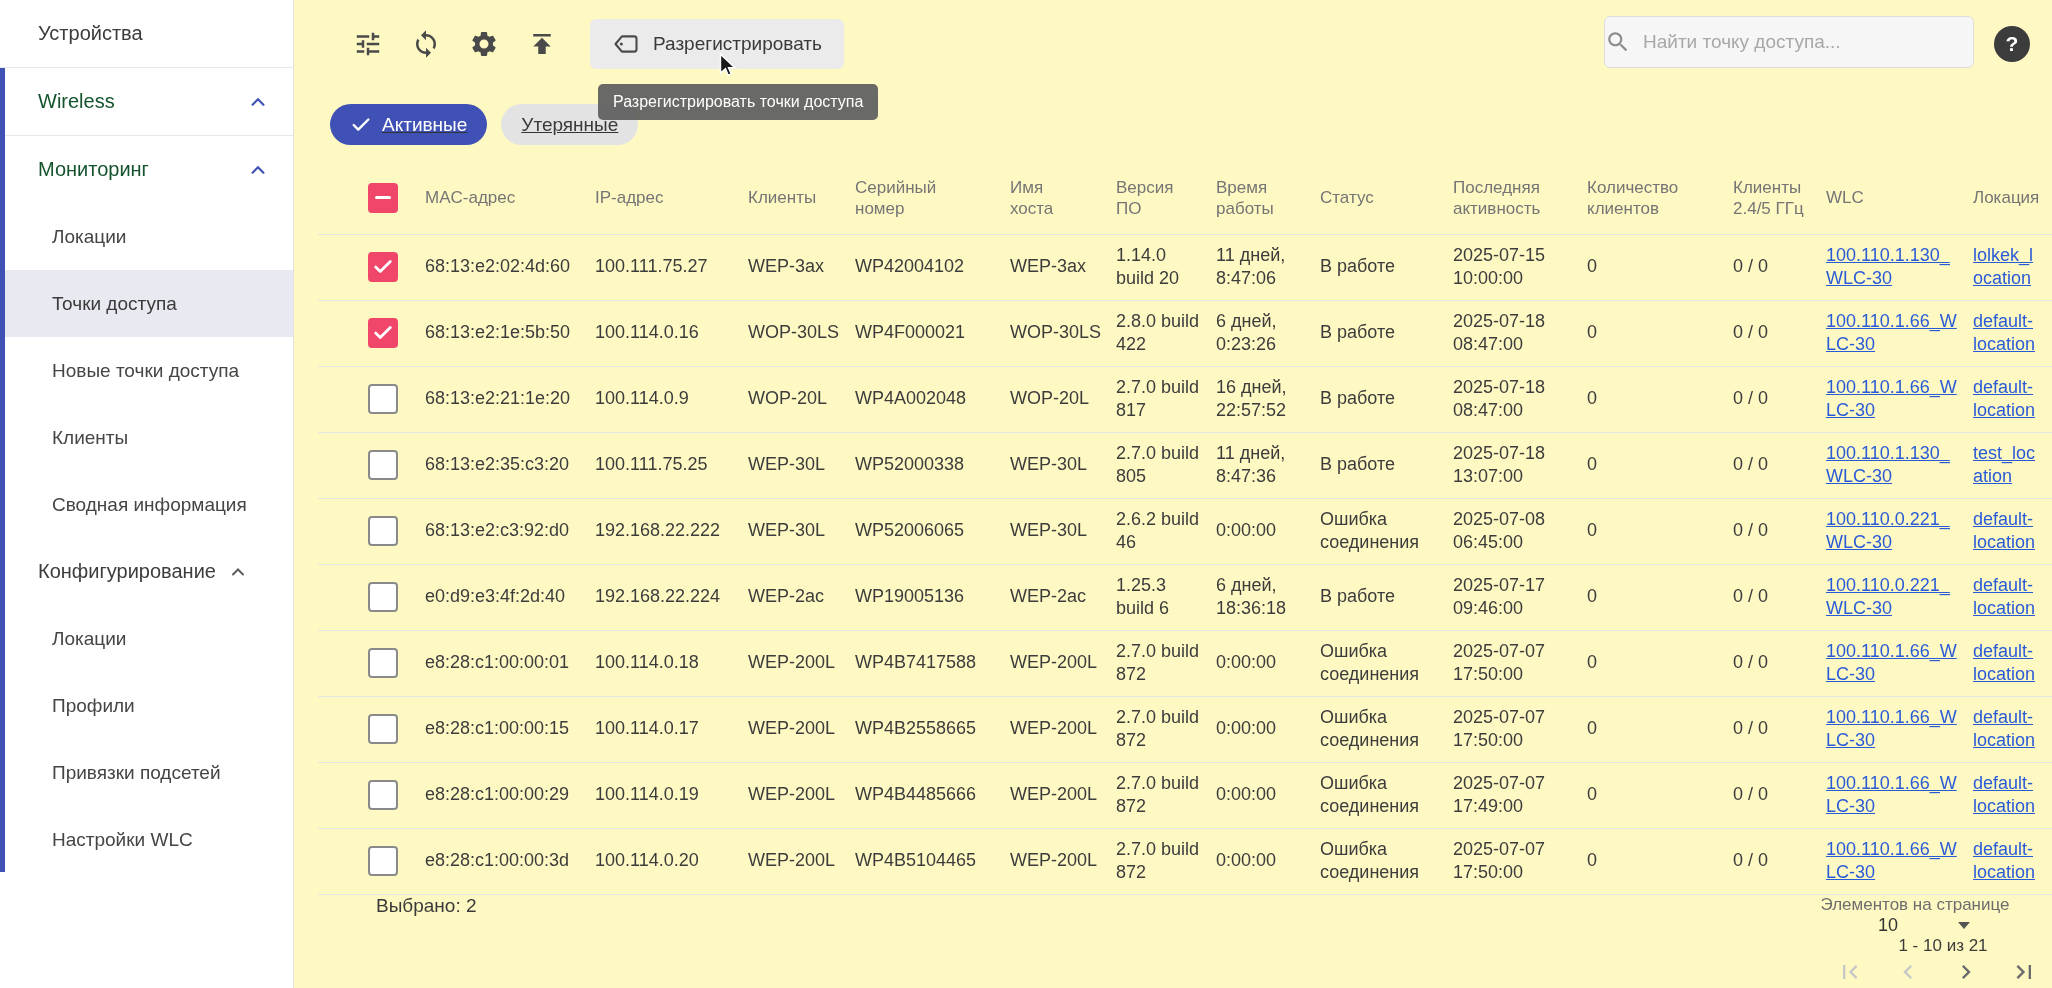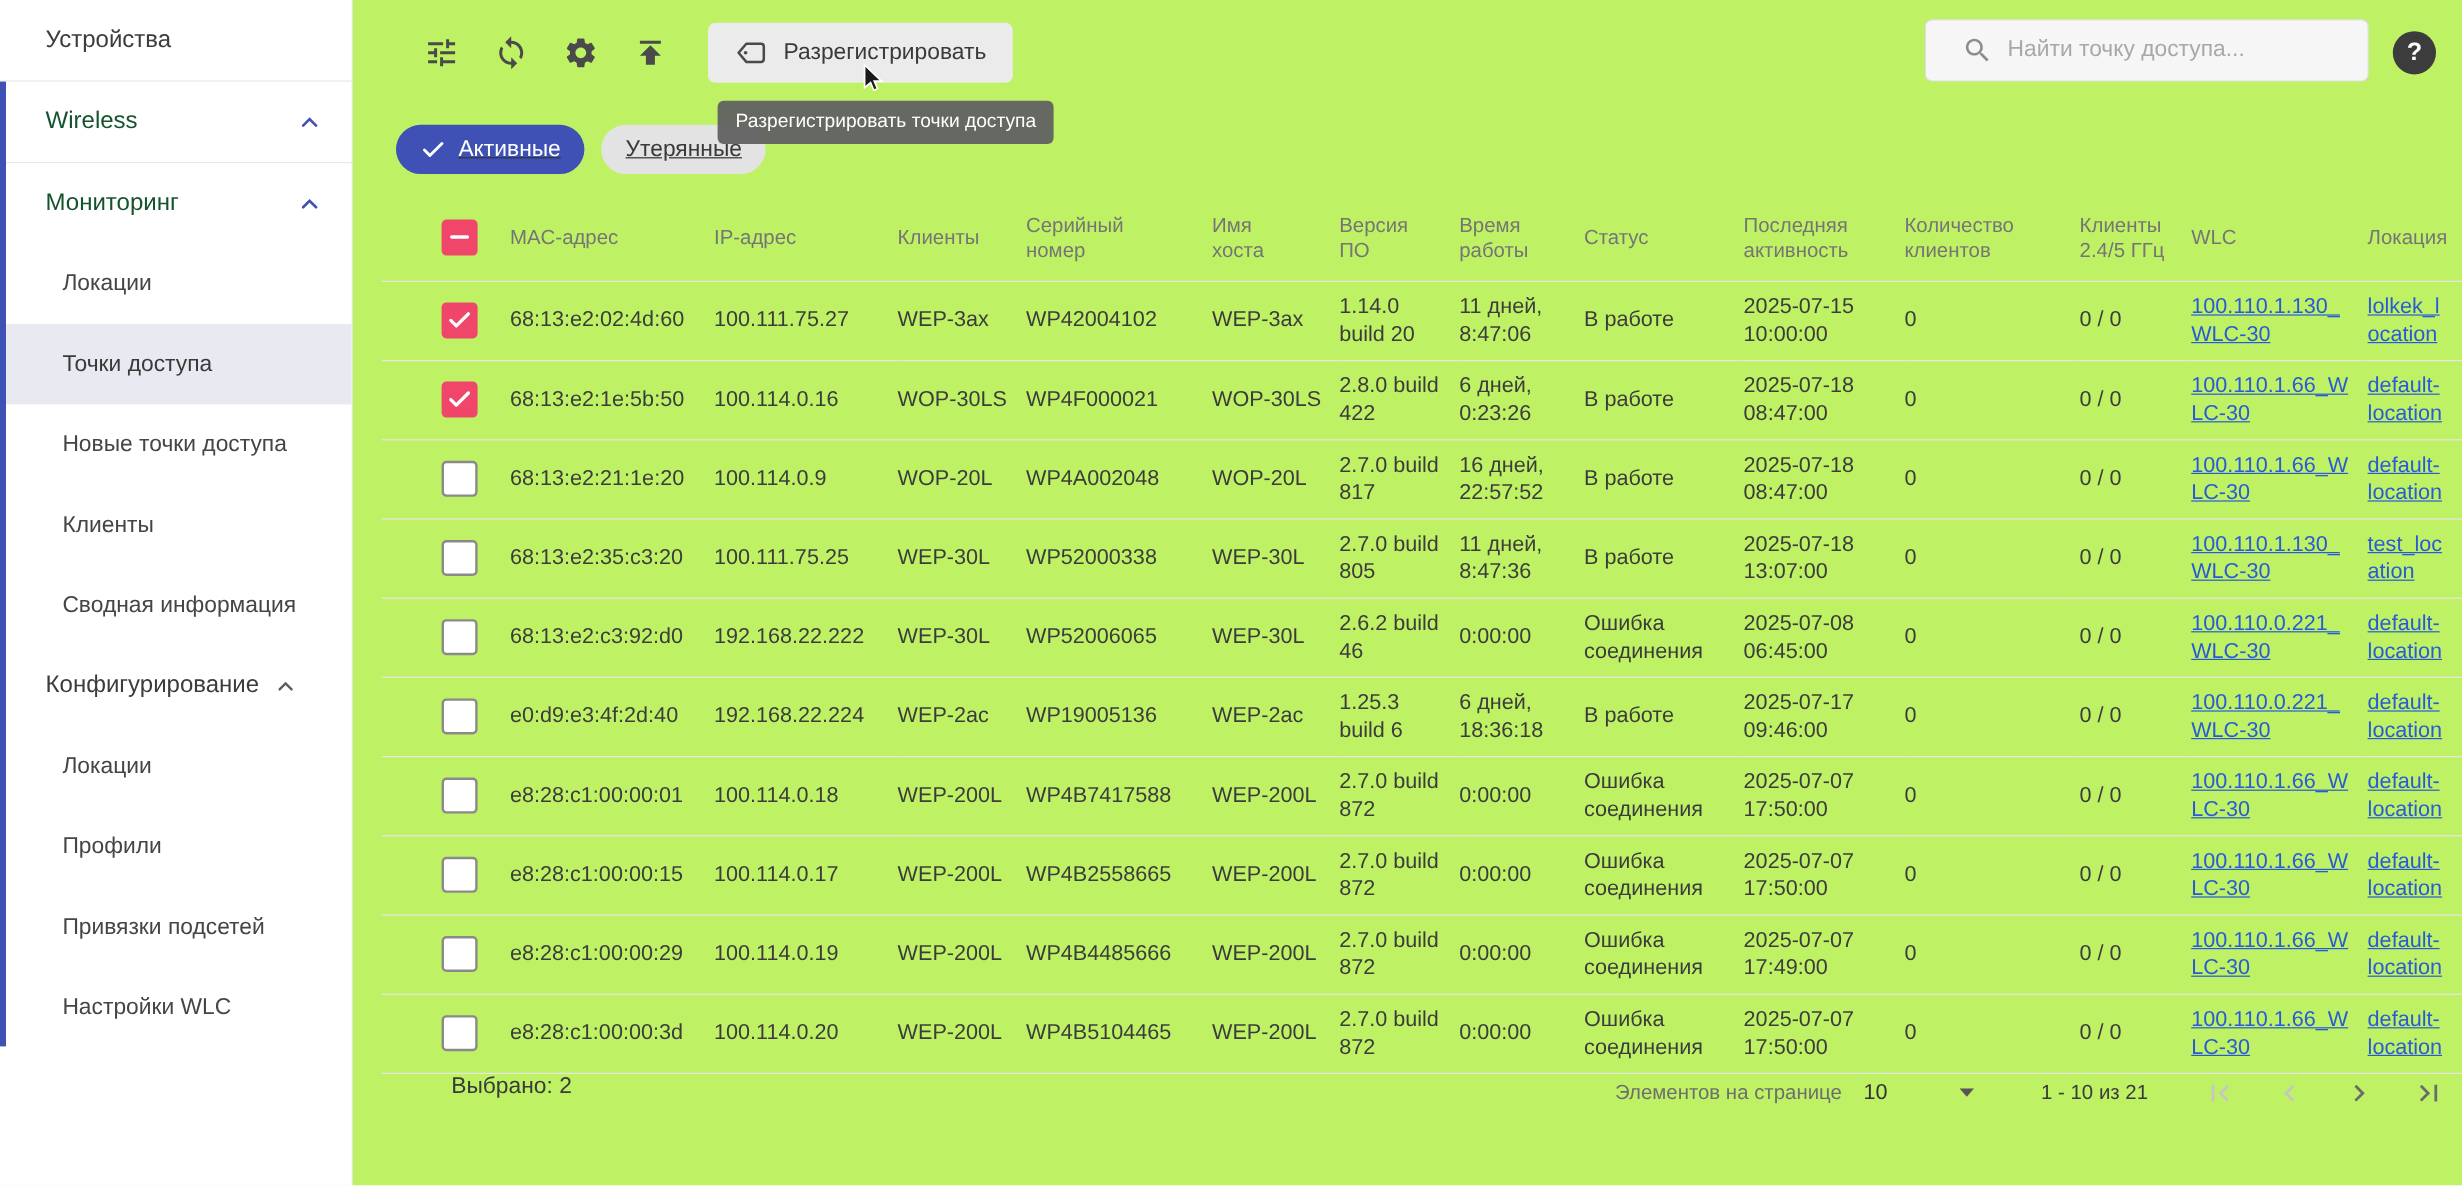--- a/index.html
+++ b/index.html
@@ -15,30 +15,30 @@
   .side-item.blue { color:#14532d;gap:17px; }
   .side-item.selected { background:#e9e9f2; color:#3a3a3a; }
   .sdiv { border-bottom:1px solid #e8e8e8; }
   .chev { flex:0 0 auto; }
   .chev.auto { margin-left:auto; }
   .chev.inline { margin-left:10px; }
   .chev.blue { color:#3f51b5; }
   .chev.gray { color:#5d5d5d; }
 
   
-  .main { position:absolute; left:294px; top:0; width:1758px; height:988px; background:#bef264; }
+  .main { position:absolute; left:294px; top:0; width:1758px; height:988px; background:#fef9c3; }
 
   
   .toolbar { position:relative; height:88px; display:flex; align-items:center; padding-left:52px; }
   .icon-btn { width:44px; height:44px; margin-right:14px; display:flex; align-items:center; justify-content:center; border-radius:50%; background:transparent; border:none; cursor:pointer; }
   .icon-btn svg { display:block; }
   .btn-dereg { margin-left:12px; height:50px; display:flex; align-items:center; gap:13px; padding:0 22px; background:#ebebeb; border:none; border-radius:6px; font-family:inherit; font-size:19px; color:#3a3a3a; cursor:pointer; }
   .tooltip { position:absolute; left:304px; top:84px; background:rgba(97,97,97,0.95); color:#fff; font-size:16px; padding:9px 15px; border-radius:5px; white-space:nowrap; z-index:10; }
   .cursor { position:absolute; left:420px; top:52px; z-index:11; }
-  .search { position:absolute; right:78px; top:16px; width:370px; height:52px; background:#f6f6f6; border:1px solid #ddd; border-radius:6px; display:flex; align-items:center; padding:0 30px; }
+  .search { position:absolute; right:78px; top:16px; width:370px; height:52px; background:#f6f6f6; border:1px solid #ddd; border-radius:6px; display:flex; align-items:center; padding:0 0; }
   .search input { flex:1; border:none; outline:none; background:transparent; font-family:inherit; font-size:19px; color:#333; margin-left:12px; }
   .search input::placeholder { color:#a8a8a8; }
   .help { position:absolute; right:22px; top:26px; width:36px; height:36px; border-radius:50%; background:#3c3c3c; display:flex; align-items:center; justify-content:center; cursor:pointer; border:none; }
   .qm::before { content:"?"; color:#fff; font-size:21px; font-weight:bold; font-family:inherit; }
 
   
   .chips { display:flex; gap:14px; margin:16px 0 0 36px;text-decoration:underline; }
   .chip { height:41px; display:flex; align-items:center; gap:10px; padding:0 20px; border-radius:21px; font-size:19px; cursor:pointer; }
   .chip-active { background:#3f51b5; color:#fff; }
   .chip-lost { background:#e3e3e3; color:#3a3a3a; }
@@ -55,21 +55,21 @@
   .cb svg { display:none; }
   .cb.checked { background:#ef4669; border-color:#ef4669; }
   .cb.checked svg { display:block; }
   .cb.indet { background:#ef4669; border-color:#ef4669; }
   .cb.indet::after { content:""; display:block; width:16px; height:3px; background:#fff; border-radius:2px; }
   .lnk { color:#2a5bd7; text-decoration:underline; overflow-wrap:anywhere; cursor:pointer; }
 
   
   .tfooter { height:82px; display:flex; align-items:flex-start; padding:0 12px 0 58px; font-size:17px; }
   .sel { font-size:19px; color:#3a3a3a; }
-  .fright { margin-left:auto; display:flex; align-items:center; }
+  .fright { margin-left:auto; display:flex; align-items:center;flex-direction:column; }
   .pp-label { color:#6e6e6e; }
   .pp-select { margin-left:18px; width:92px; display:flex; align-items:center; justify-content:space-between; font-size:18px; color:#333; cursor:pointer; }
   .caret { width:0; height:0; border-left:6px solid transparent; border-right:6px solid transparent; border-top:7px solid #555; }
   .range { margin-left:56px; color:#3a3a3a; }
   .pager { margin-left:44px; display:flex; gap:26px; align-items:center; }
   .pgbtn { width:32px; height:32px; display:flex; align-items:center; justify-content:center; background:transparent; border:none; cursor:pointer; }
   .pg-off { color:#c6c6c6; }
   .pg-on { color:#6b6b6b; }
 </style>
 </head>

